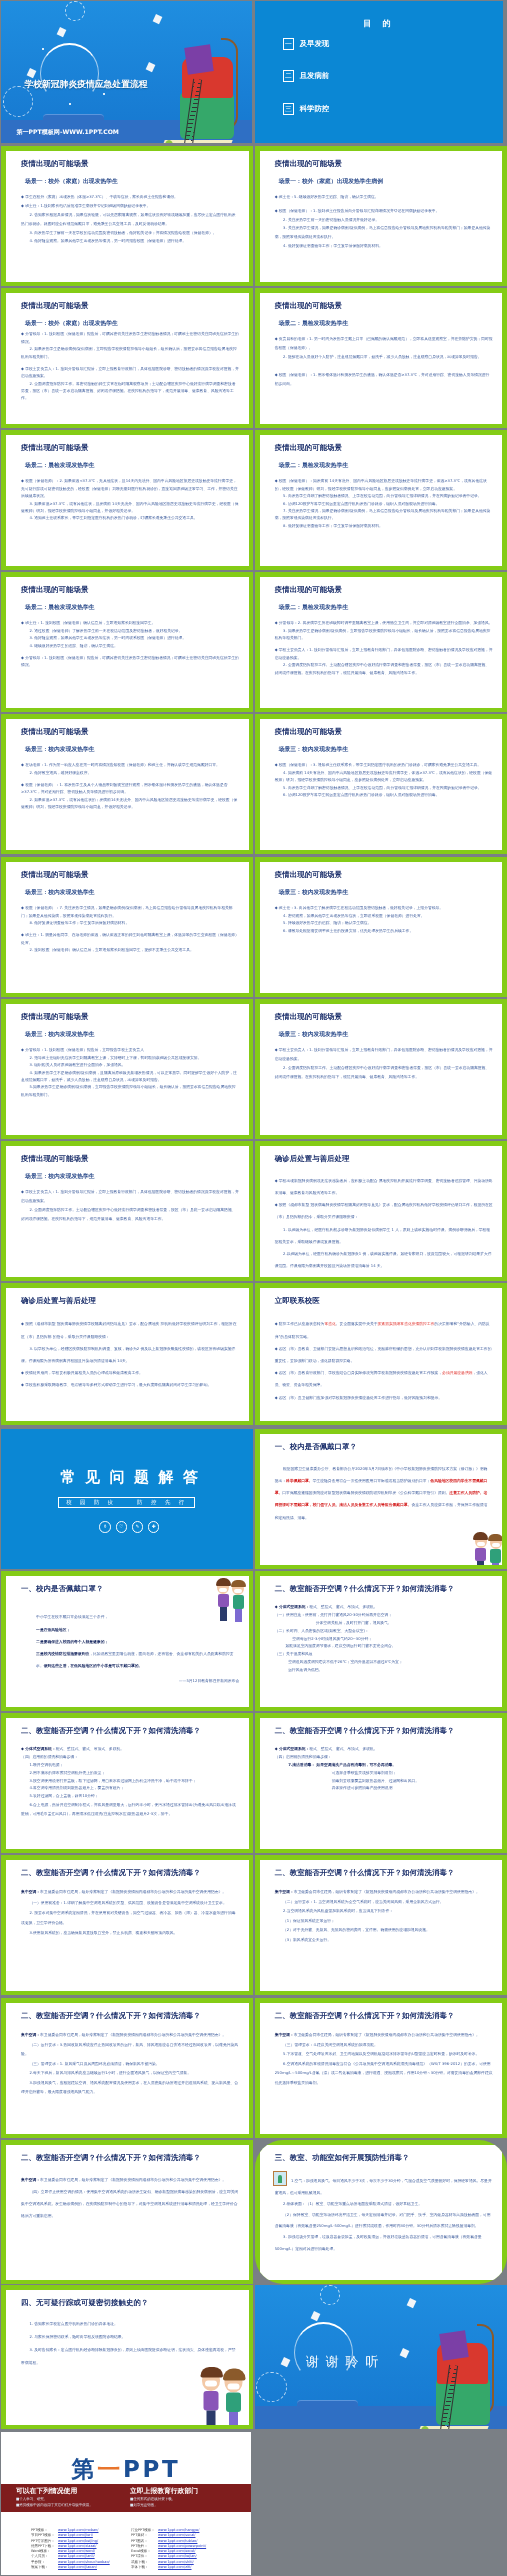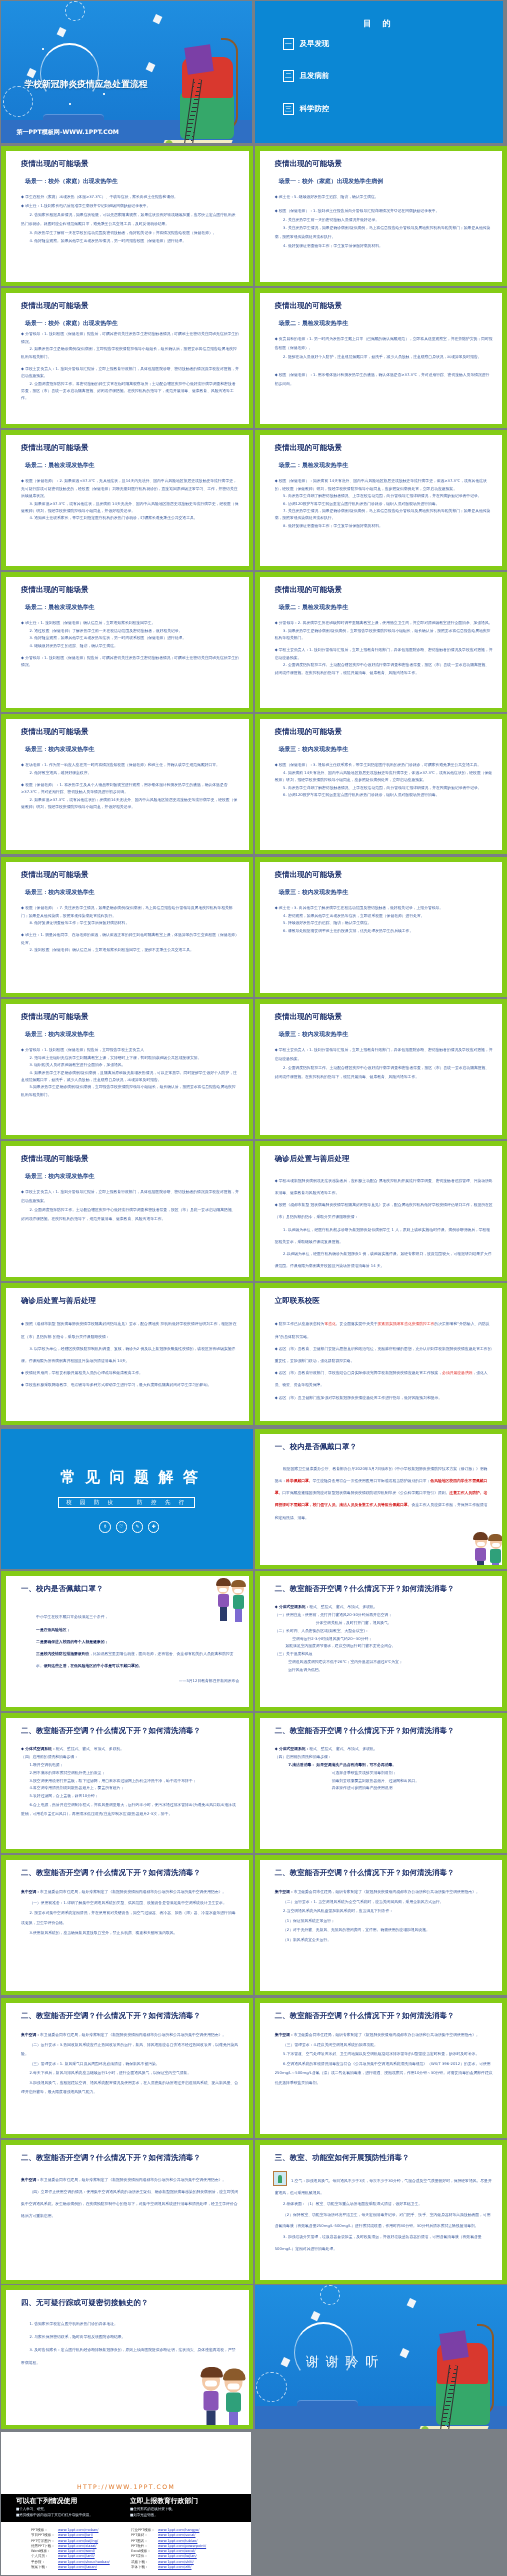--- a/index.html
+++ b/index.html
@@ -102,21 +102,21 @@
   .kid .legs { position: absolute; left: 2.7px; top: 27px; width: 6.8px; height: 13.5px; }
 
   .window-icon { position: absolute; left: 13.5px; top: 26px; width: 13.5px; height: 15px; border: 1.4px solid #b87b3e; background: #cfe9f3; box-sizing: border-box; }
   .window-icon::after { content: ""; position: absolute; left: 4.1px; top: 2.7px; width: 4.1px; height: 8.1px; background: #3aa36a; border-radius: 2px 2px 0 0; }
 
   
   .ad { position: absolute; left: 0; top: 2431px; width: 252px; height: 145px; background: #ffffff; border: 1.4px solid #7a7f85; box-sizing: border-box; }
   .ad .logo { position: absolute; left: 0; right: 0; top: 21.7px; text-align: center; font-size: 23px; font-weight: bold; color: #1c4f94; letter-spacing: 2.7px; }
   .ad .logo .dash { color: #e8752d; }
   .ad .url { position: absolute; left: 0; right: 0; top: 51px; text-align: center; font-size: 6.1px; color: #e07b2e; letter-spacing: 1.4px; }
-  .ad .band { position: absolute; left: 0; right: 0; top: 62px; height: 28.4px; background: #000000; }
+  .ad .band { position: absolute; left: 0; right: 0; top: 52px; height: 28.4px; background: #7f1d1d; }
   .ad .col { position: absolute; top: 2px; }
   .ad .col .hh { font-size: 6.8px; font-weight: bold; color: #fff; }
   .ad .col .li { font-size: 3.5px; color: #dce6f2; line-height: 6.1px; }
   .ad .links { position: absolute; top: 96px; font-size: 3.5px; line-height: 5.3px; color: #444; }
   .ad .links .row { display: flex; }
   .ad .links .k { width: 27px; }
   .ad .links a { color: #2b3fc9; text-decoration: underline; }
 </style>
 </head>
 <body>
@@ -553,21 +553,21 @@
 
   <div class="slide" style="left:1.4px;top:2140px;height:144px;">
     <div class="inner">
       <div class="stitle">二、教室能否开空调？什么情况下开？如何清洗消毒？</div>
       <div class="body" style="top:28.4px;line-height:12.2px;">
         <p><b>集中空调：</b><span>市卫健委会同市住建局，组织专家制定了《新冠肺炎疫情期间成都市办公场所和公共场所集中空调使用指南》。</span></p>
         <p class="ind">（四）立即停止使用空调的情况：使用集中空调通风系统的场所发生疑似、确诊新型冠状病毒感染的肺炎病例后，应立即关闭集中空调通风系统。发生确诊病例的，在疾病预防控制中心的指导下，对集中空调通风系统进行消毒和清洗处理，经卫生学评价合格后方可重新启用。</p>
       </div>
     </div>
   </div>
-  <div class="slide" style="left:255px;top:2140px;height:144px;">
+  <div class="slide" style="left:255px;top:2140px;height:144px;border-radius:28px;">
     <div class="inner">
       <div class="stitle">三、教室、功能室如何开展预防性消毒？</div>
       <div class="window-icon"></div>
       <div class="body" style="top:30px;line-height:11.2px;left:15px;">
         <p style="text-indent:16.3px;">1.空气：加强通风换气。每日通风不少于3次，每次不少于30分钟，气温合适及空气质量较好时，保持经常通风。尽量开窗通风，也可采用机械通风。</p>
         <p class="ind">2.物体表面：（1）教室、功能室等重点场所地面应采取湿式清洁，做好基础卫生。</p>
         <p class="ind">（2）保持教室、功能室等场所环境整洁卫生，每天定期消毒并记录。对门把手、扶手、室内健身器材等高频接触表面，可用含氯消毒液（有效氯含量250mg/L-500mg/L）进行擦拭或喷洒，作用时间30分钟。30分钟后清水擦拭去除残留消毒剂。</p>
         <p class="ind">3. 加强垃圾分类管理，垃圾容器套袋加盖，及时收集清运，并做好垃圾盛装容器的清洁，可用含氯消毒液（有效氯含量500mg/L）定期对其进行消毒处理。</p>
       </div>
     </div>
@@ -618,20 +618,23 @@
       <div class="purple"></div>
       <div class="ladder"></div>
       <div class="tree" style="left:-15px;top:102px;"></div>
 
     </div>
   </div>
 
 </div>
 
 <div class="ad">
+  <div class="logo">
+    <span>第</span><span class="dash">一</span><span>PPT</span>
+  </div>
   <div class="url">HTTP://WWW.1PPT.COM</div>
   <div class="band">
     <div class="col" style="left:15px;">
       <div class="hh">可以在下列情况使用</div>
       <div class="li">■个人学习、研究。</div>
       <div class="li">■拷贝模板中的内容用于其它幻灯片母版中使用。</div>
     </div>
     <div class="col" style="left:129px;">
       <div class="hh">立即上报教育行政部门</div>
       <div class="li">■任何形式的在线付费下载。</div>

